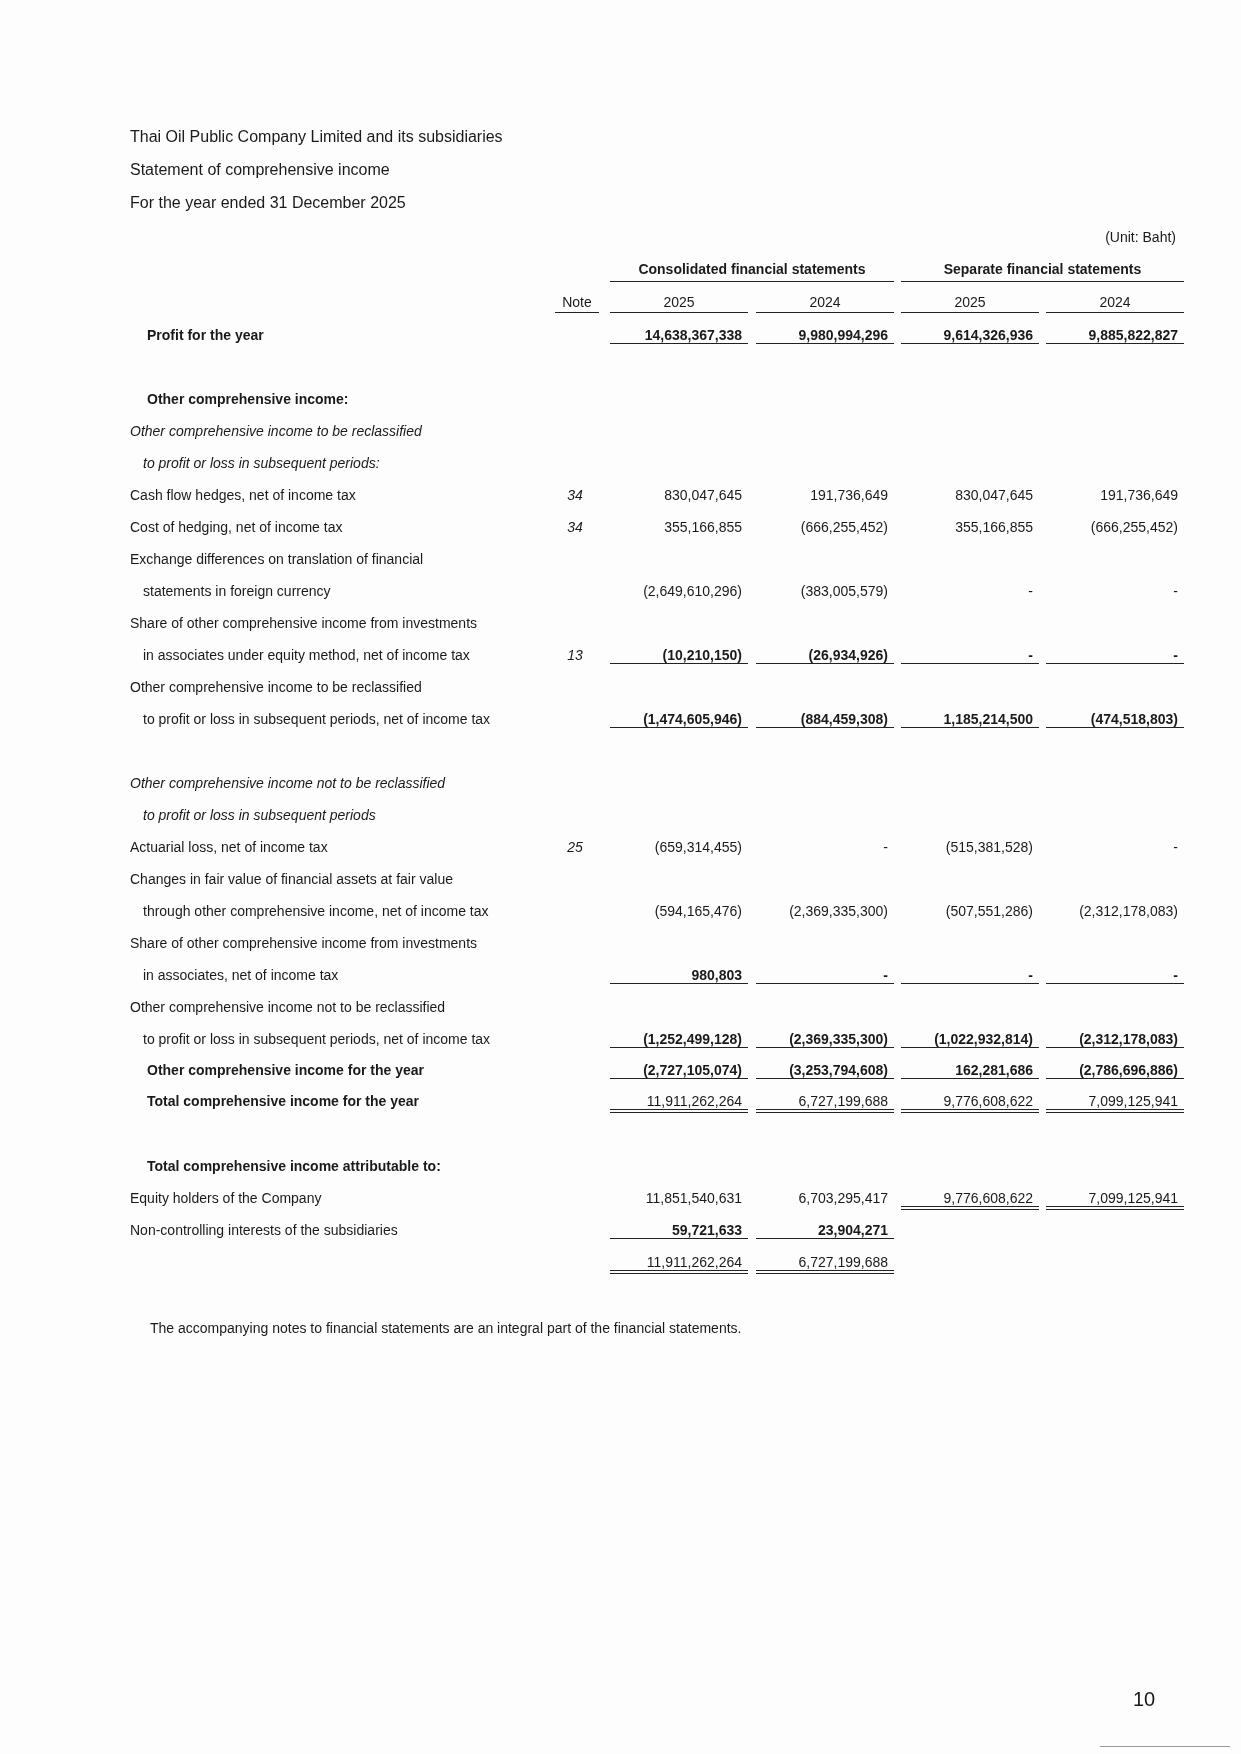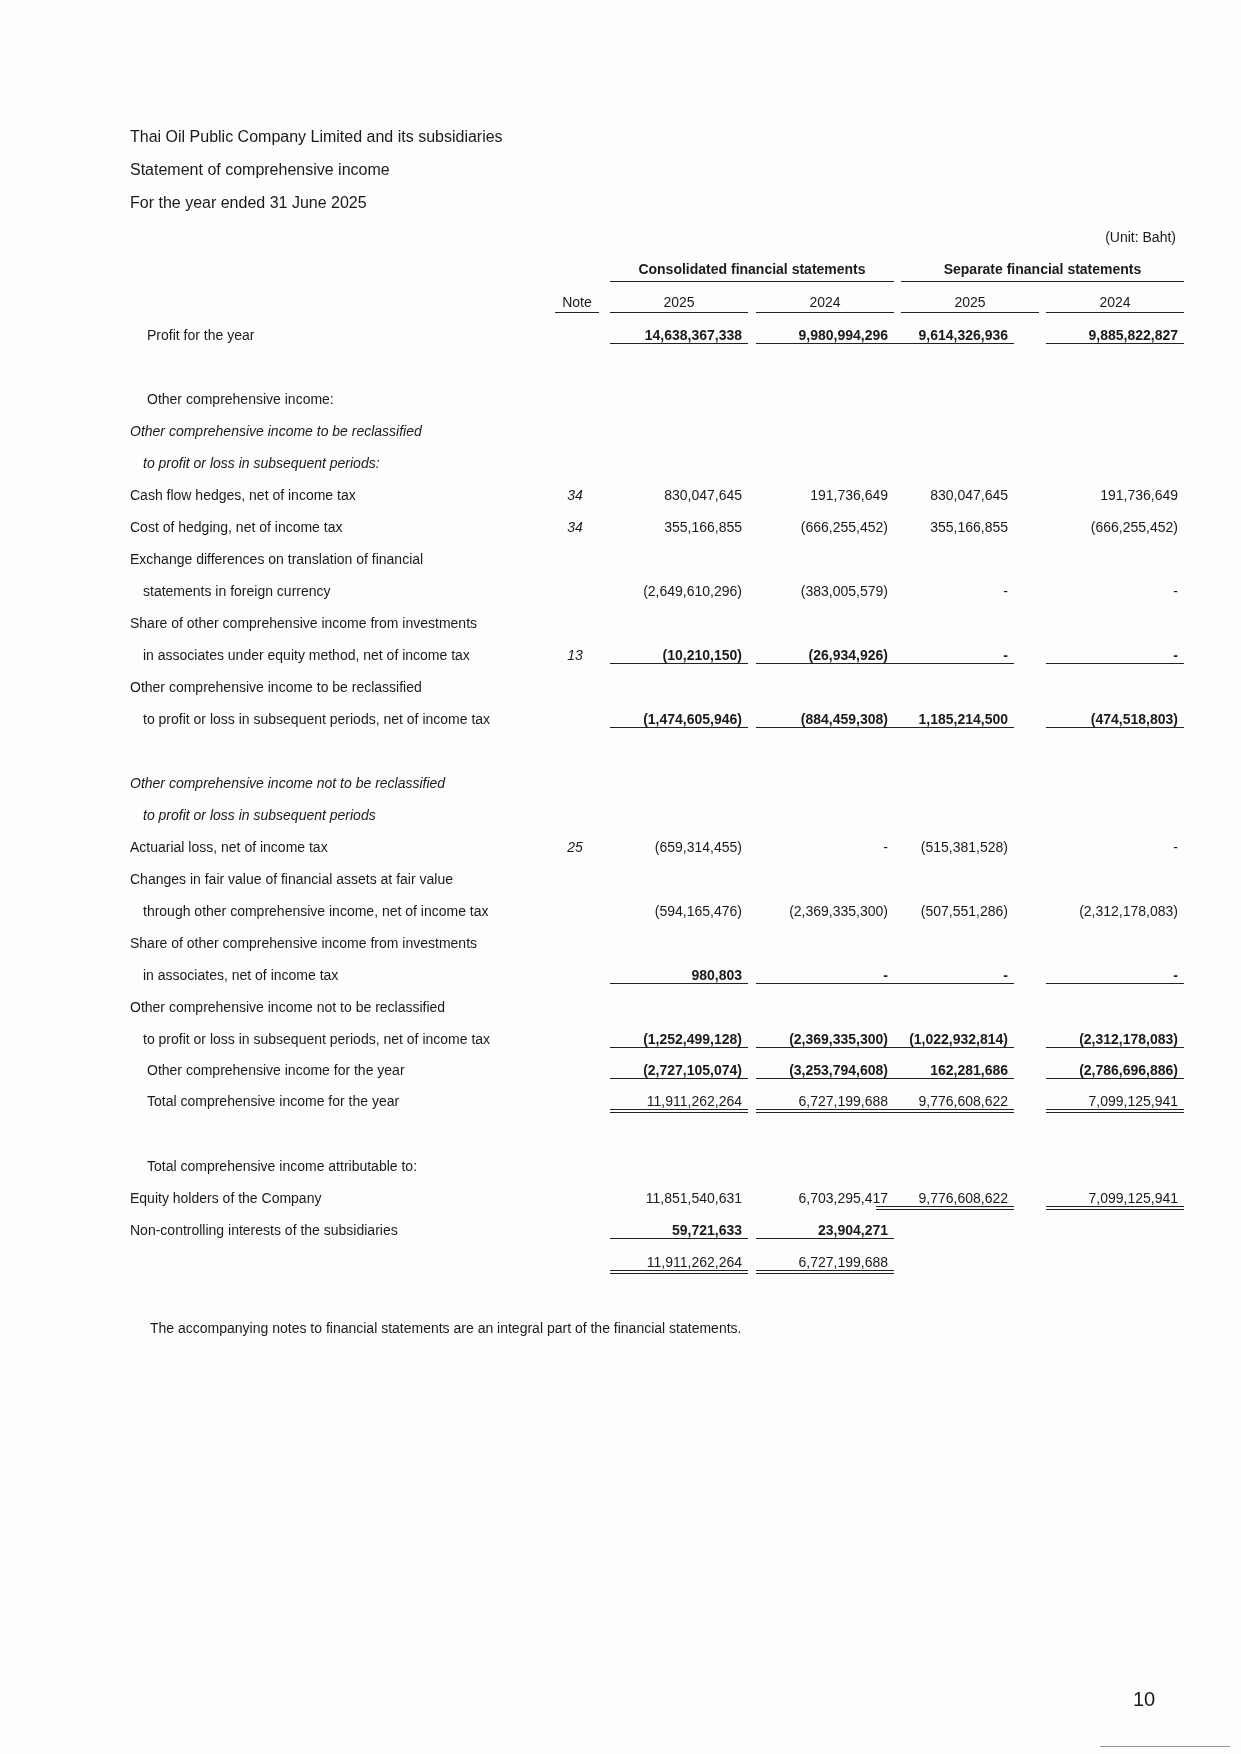--- a/index.html
+++ b/index.html
@@ -4,40 +4,40 @@
 <style>
   html, body { margin:0; padding:0; }
   body { width:1241px; height:1754px; background:#fdfdfd; position:relative; font-family:"Liberation Sans", sans-serif; color:#1a1a1a; font-size:14px; overflow:hidden; }
   .hdr { position:absolute; left:130px; font-weight:normal; font-size:16px; }
   .unit { position:absolute; right:65px; top:229px; font-size:14px; }
   .grp { position:absolute; top:261px; font-weight:bold; font-size:14px; text-align:center; border-bottom:1.5px solid #222; padding-bottom:4px; }
   .colhdr { position:absolute; top:294px; font-size:14px; text-align:center; border-bottom:1.5px solid #222; padding-bottom:2px; }
   .row { position:absolute; left:0; width:1241px; height:20px; }
   .lbl { position:absolute; left:130px; font-size:14px; white-space:nowrap; }
   .lbl.indent { left:143px; }
-  .lbl.bold { font-weight:normal;padding-left:17px; }
+  .lbl.bold { font-weight:bold;padding-left:17px; }
   .lbl.ital { font-style:italic; }
   .note { position:absolute; left:560px; width:30px; text-align:center; font-style:italic; }
   .num { position:absolute; text-align:right; padding-right:6px; box-sizing:border-box; white-space:nowrap; }
   .c1 { left:610px; width:138px; }
   .c2 { left:756px; width:138px; }
-  .c3 { left:876px; width:138px; }
+  .c3 { left:901px; width:138px; }
   .c4 { left:1046px; width:138px; }
   .ul { border-bottom:1.5px solid #222;font-weight:bold; }
   .dul { border-bottom:4px double #222; }
   .footer { position:absolute; left:130px; top:1320px; font-size:14px;margin-left:20px; }
   .pageno { position:absolute; left:1133px; top:1688px; font-size:20px; }
   .pageline { position:absolute; left:1100px; top:1746px; width:130px; border-top:1px solid #999; }
 </style>
 </head>
 <body>
 
 <div class="hdr" style="top:128px">Thai Oil Public Company Limited and its subsidiaries</div>
 <div class="hdr" style="top:161px">Statement of comprehensive income</div>
-<div class="hdr" style="top:194px">For the year ended 31 June 2025</div>
+<div class="hdr" style="top:194px">For the year ended 31 December 2025</div>
 <div class="unit">(Unit: Baht)</div>
 
 <div class="grp" style="left:610px;width:284px">Consolidated financial statements</div>
 <div class="grp" style="left:901px;width:283px">Separate financial statements</div>
 
 <div class="colhdr" style="left:555px;width:44px">Note</div>
 <div class="colhdr" style="left:610px;width:138px">2025</div>
 <div class="colhdr" style="left:756px;width:138px">2024</div>
 <div class="colhdr" style="left:901px;width:138px">2025</div>
 <div class="colhdr" style="left:1046px;width:138px">2024</div>

